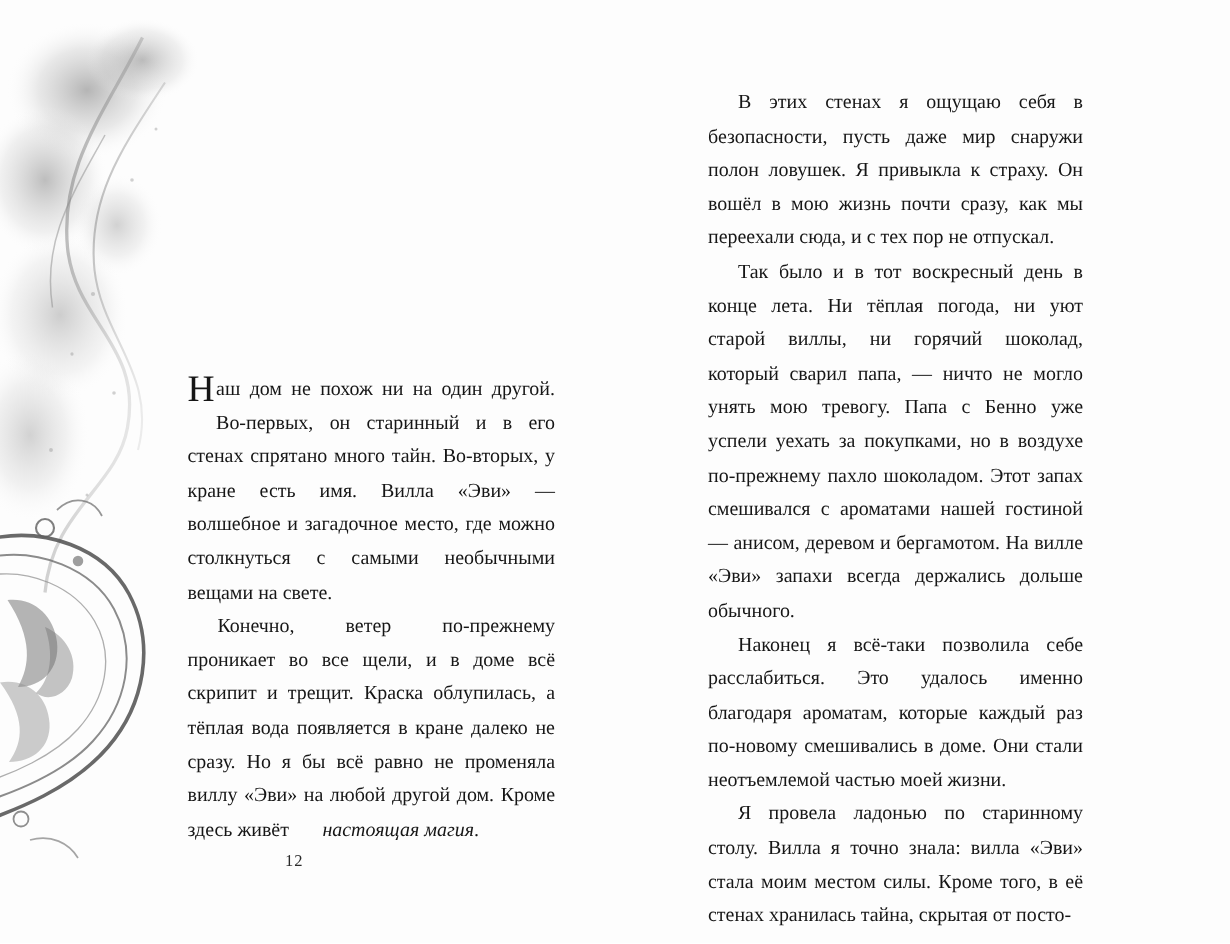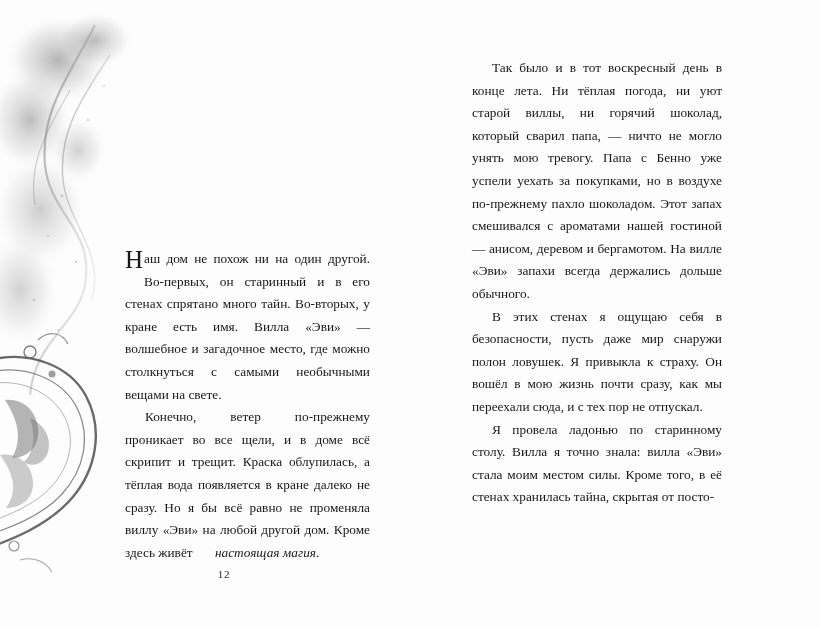--- a/index.html
+++ b/index.html
@@ -86,21 +86,21 @@
     margin-top: 1px;
   }
 
   .italic { font-style: italic; margin-left: 19px; }
 
   .folio {
     position: absolute;
     font-size: 11px;
     letter-spacing: 0.6px;
     color: #2a2a2a;
-    text-align: right;
+    text-align: left;
     width: 40px;
   }
   .folio-left  { left: 190px; top: 568px; }
 </style>
 </head>
 <body>
 
 <div class="spread">
 
   <div class="ornament">
@@ -166,20 +166,21 @@
       <p class="no-indent"><span class="dropcap">Н</span><span>аш дом не похож ни на один другой. Во-первых, он старинный и в его стенах спрятано много тайн. Во-вторых, у кране есть имя. Вилла «Эви» — волшебное и загадочное место, где можно столкнуться с самыми необычными вещами на свете.</span></p>
       <p><span>Конечно, ветер по-прежнему проникает во все щели, и в доме всё скрипит и трещит. Краска облупилась, а тёплая вода появляется в кране далеко не сразу. Но я бы всё равно не променяла виллу «Эви» на любой другой дом. Кроме здесь живёт </span><span class="italic">настоящая магия</span><span>.</span></p>
     </div>
 
     <div class="folio folio-left">12</div>
   </div>
 
   <div class="page page-right">
 
     <div class="text-col right">
+      <p>В этих стенах я ощущаю себя в безопасности, пусть даже мир снаружи полон ловушек. Я привыкла к страху. Он вошёл в мою жизнь почти сразу, как мы переехали сюда, и с тех пор не отпускал.</p>
       <p>Так было и в тот воскресный день в конце лета. Ни тёплая погода, ни уют старой виллы, ни горячий шоколад, который сварил папа, — ничто не могло унять мою тревогу. Папа с Бенно уже успели уехать за покупками, но в воздухе по-прежнему пахло шоколадом. Этот запах смешивался с ароматами нашей гостиной — анисом, деревом и бергамотом. На вилле «Эви» запахи всегда держались дольше обычного.</p>
-      <p>В этих стенах я ощущаю себя в безопасности, пусть даже мир снаружи полон ловушек. Я привыкла к страху. Он вошёл в мою жизнь почти сразу, как мы переехали сюда, и с тех пор не отпускал.</p>
+      <p>Наконец я всё-таки позволила себе расслабиться. Это удалось именно благодаря ароматам, которые каждый раз по-новому смешивались в доме. Они стали неотъемлемой частью моей жизни.</p>
       <p>Я провела ладонью по старинному столу. Вилла я точно знала: вилла «Эви» стала моим местом силы. Кроме того, в её стенах хранилась тайна, скрытая от посто-</p>
     </div>
 
   </div>
 
 </div>
 
 </body></html>

